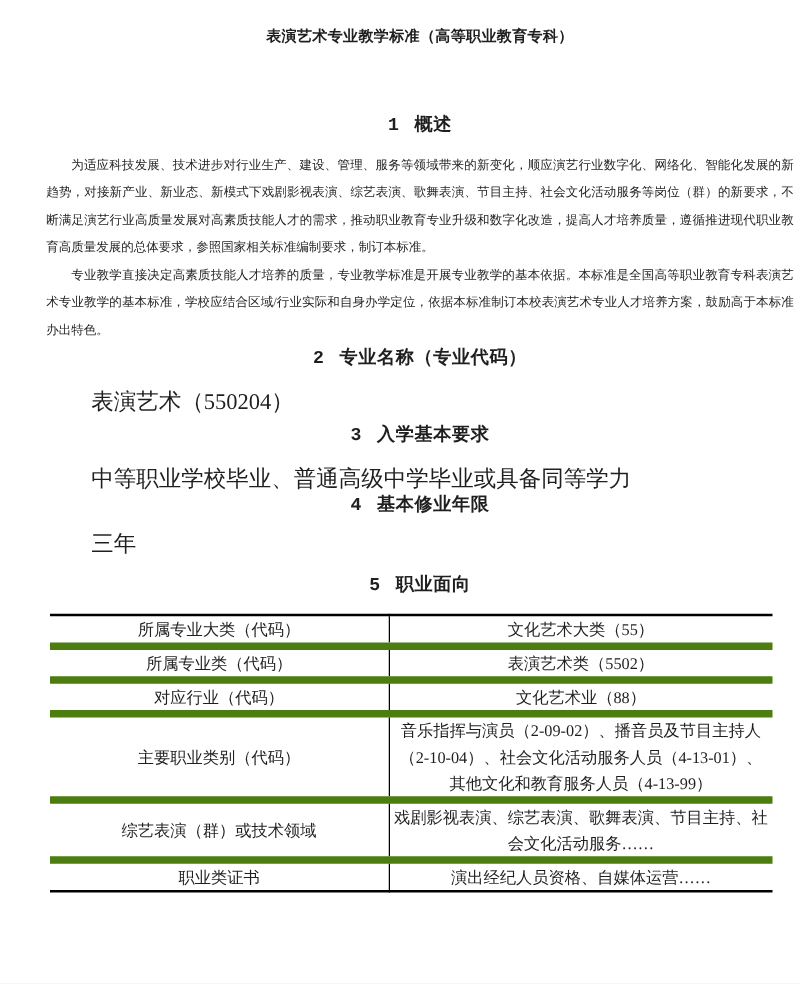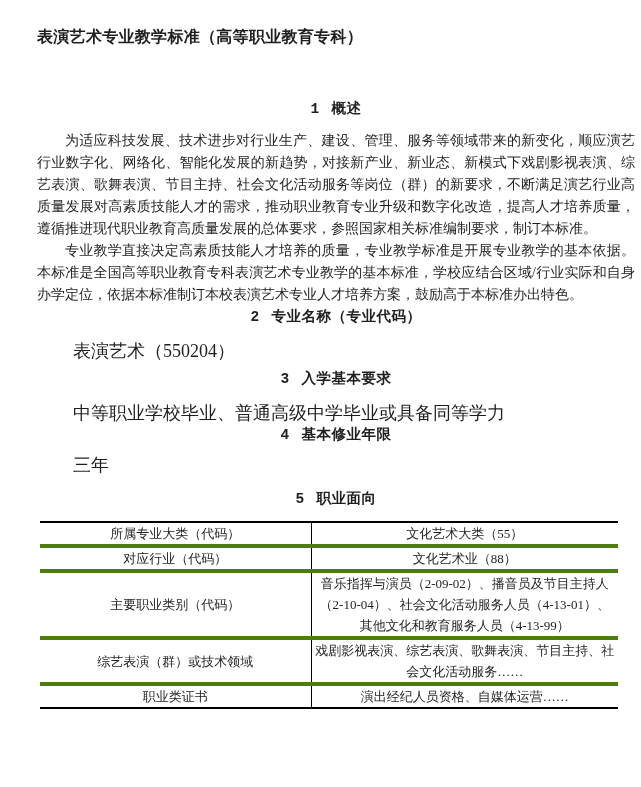--- a/index.html
+++ b/index.html
@@ -10,39 +10,39 @@
     margin: 0 auto;
     background: #ffffff;
     box-sizing: border-box;
     padding: 0 6px 0 37px;
     overflow: hidden;
     color: #1f1f1f;
     font-family: "Liberation Serif", "DejaVu Serif", serif;
   }
   .doc-title {
     margin: 0;
-    padding-top: 24px;
-    font-size: 16px;
+    padding-top: 16px;
+    font-size: 12px;
     line-height: 26px;
     font-weight: bold;
-    text-align: left;
+    text-align: center;
     letter-spacing: 0.3px;
   }
   .sec-heading {
     font-family: Liberation Mono, monospace;
     font-weight: bold;
     font-size: 14.5px;
     line-height: 22px;
     letter-spacing: 0.5px;
     text-align: center;
   }
   .sec-num { display: inline-block; margin-right: 12px; }
   .para {
     margin: 0;
-    font-size: 14px;
+    font-size: 10px;
     line-height: 22px;
     text-align: justify;
     text-indent: 2em;
     word-break: break-all;
   }
   .content-line {
     font-size: 18px;
     line-height: 22px;
     padding-left: 2em;
   }
@@ -60,21 +60,21 @@
     margin-top: 11px;
     margin-left: 3px;
     width: 578px;
     border-collapse: collapse;
     table-layout: fixed;
     border-top: 2.5px solid #000;
     border-bottom: 2.5px solid #000;
   }
   .career-table col.c1 { width: 271px; }
   .career-table td {
-    border-bottom: 4px solid #4d7c0f;
+    border-bottom: 6px solid #4d7c0f;
     font-size: 13px;
     line-height: 21px;
     text-align: center;
     vertical-align: middle;
     padding: 0 2px;
     word-break: break-all;
   }
   .career-table tr:last-child td { border-bottom: none; }
   .career-table td.label-cell { border-right: 1px solid #000; }
   .career-table tr.r-single { height: 21px; }
@@ -117,20 +117,24 @@
     <colgroup>
         <col class="c1">
         <col class="c2">
       </colgroup>
     <tbody>
       <tr class="r-single">
         <td class="label-cell">所属专业大类（代码）</td>
         <td class="value-cell">文化艺术大类（55）</td>
       </tr>
       <tr class="r-single">
+        <td class="label-cell">所属专业类（代码）</td>
+        <td class="value-cell">表演艺术类（5502）</td>
+      </tr>
+      <tr class="r-single">
         <td class="label-cell">对应行业（代码）</td>
         <td class="value-cell">文化艺术业（88）</td>
       </tr>
       <tr class="r-triple">
         <td class="label-cell">主要职业类别（代码）</td>
         <td class="value-cell">音乐指挥与演员（2-09-02）、播音员及节目主持人（2-10-04）、社会文化活动服务人员（4-13-01）、其他文化和教育服务人员（4-13-99）</td>
       </tr>
       <tr class="r-double">
         <td class="label-cell">综艺表演（群）或技术领域</td>
         <td class="value-cell">戏剧影视表演、综艺表演、歌舞表演、节目主持、社会文化活动服务……</td>

